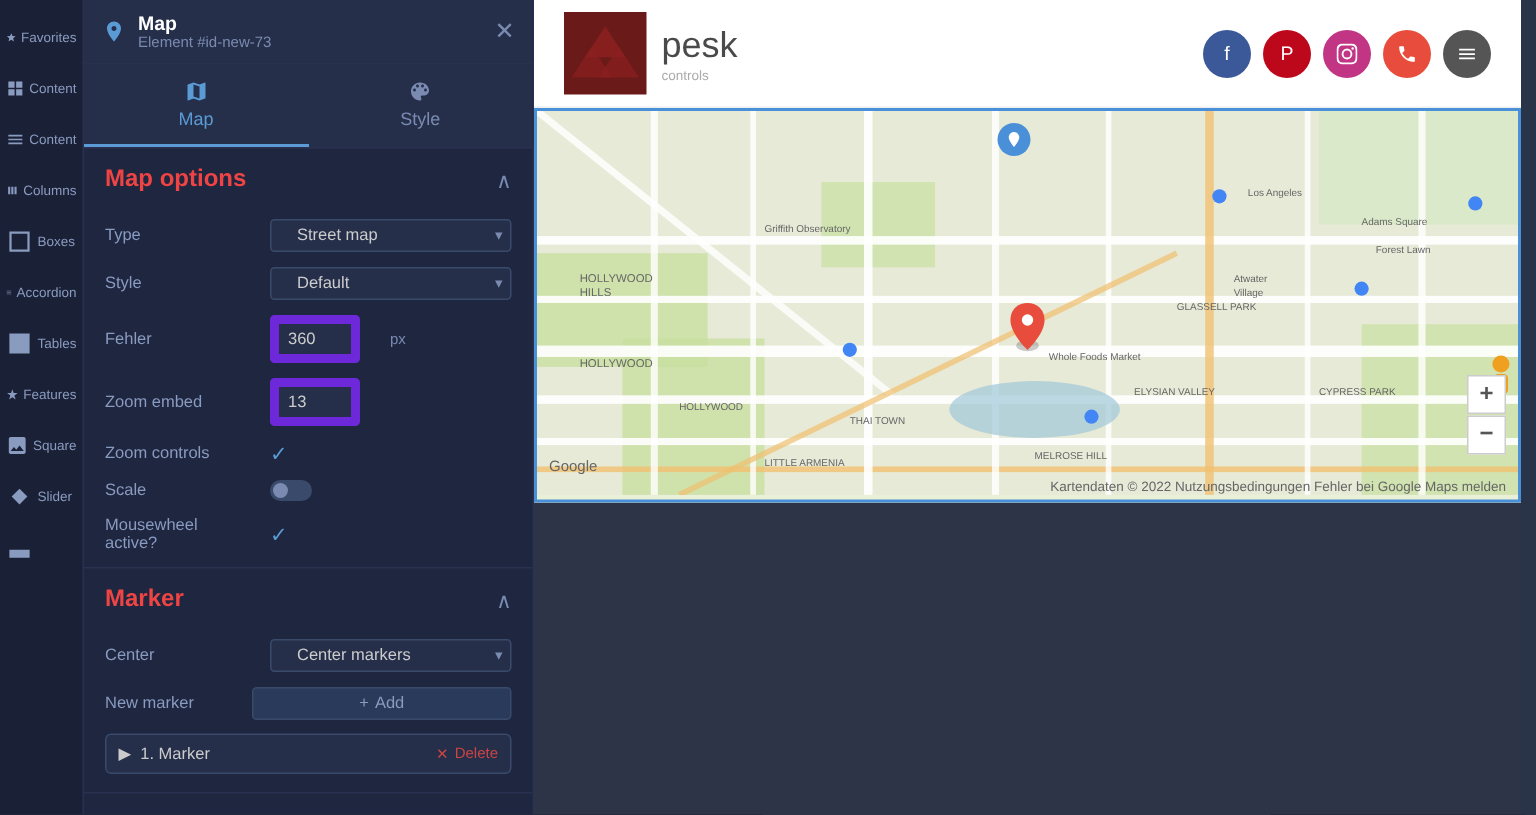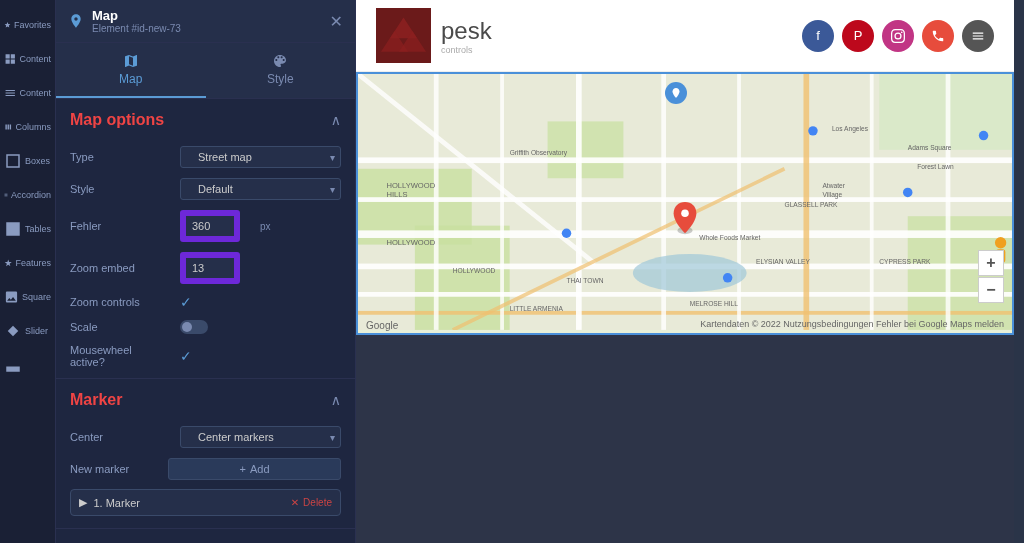--- a/index.html
+++ b/index.html
@@ -347,21 +347,21 @@
       align-items: center;
       justify-content: center;
       cursor: pointer;
       font-size: 16px;
       font-weight: bold;
       color: #555;
     }
 
     .map-watermark {
       position: absolute;
-      bottom: 2px;
+      bottom: 16px;
       left: 8px;
       font-size: 10px;
       color: #666;
     }
     .map-attribution {
       position: absolute;
       bottom: 4px;
       right: 8px;
       font-size: 9px;
       color: #666;

